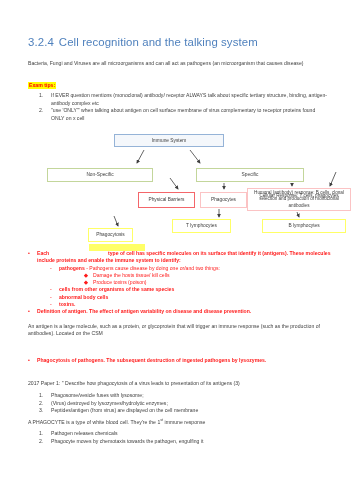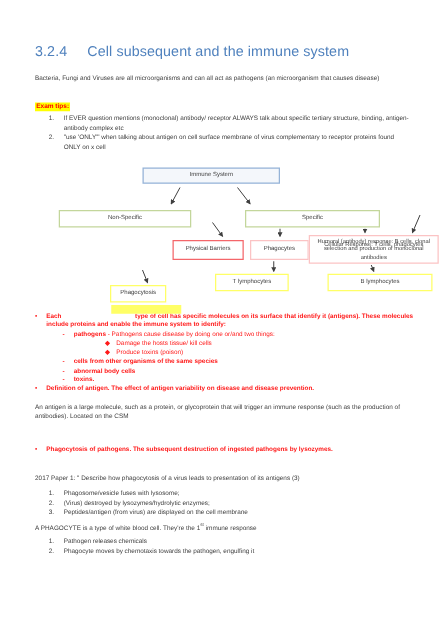--- a/index.html
+++ b/index.html
@@ -9,21 +9,21 @@
     color:#3f3f3f;overflow:hidden;position:relative;
   }
   .page{position:relative;width:353px;height:500px;padding:0;box-sizing:border-box;}
 
   
   .h-title{
     position:absolute;left:28px;top:36px;
     font-size:11.4px;color:#4f81bd;font-weight:400;letter-spacing:.1px;
     white-space:nowrap;
   }
-  .h-title .num{margin-right:16px;}
+  .h-title .num{margin-right:5px;}
 
   
   .para{
     position:absolute;font-size:5.1px;line-height:7.4px;color:#404040;
     letter-spacing:.02px;
   }
   .intro{left:28px;top:60px;width:300px;}
 
   .examtips{
     position:absolute;left:28px;top:82px;font-size:5.2px;font-weight:bold;
@@ -88,21 +88,21 @@
   .numlist .n{width:12px;flex:0 0 12px;}
   .numlist .t{flex:1;}
   sup{font-size:3.6px;vertical-align:super;}
 </style>
 </head>
 <body>
 
 <div class="page">
 
   <div class="h-title">
-    <span class="num">3.2.4</span><span>Cell subsequent and the immune system</span>
+    <span class="num">3.2.4</span><span>Cell recognition and the talking system</span>
   </div>
 
   <div class="para intro">Bacteria, Fungi and Viruses are all microorganisms and can all act as pathogens (an microorganism that causes disease)</div>
 
   <div class="examtips">Exam tips:</div>
 
   <div class="olist">
     <div class="li">
       <span class="n">1.</span>
       <span class="t">If EVER question mentions (monoclonal) antibody/ receptor ALWAYS talk about specific tertiary structure, binding, antigen-antibody complex etc</span>

